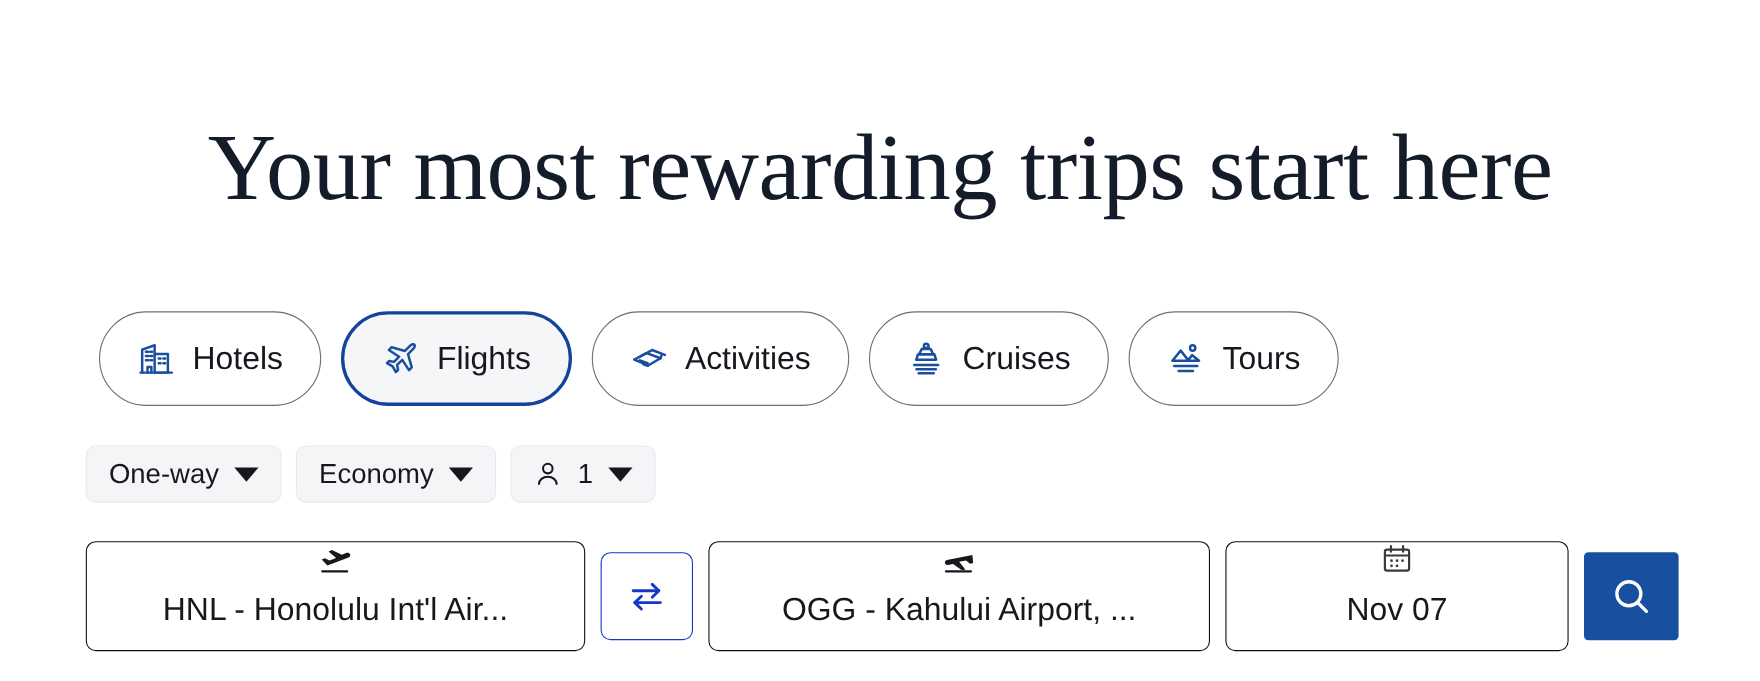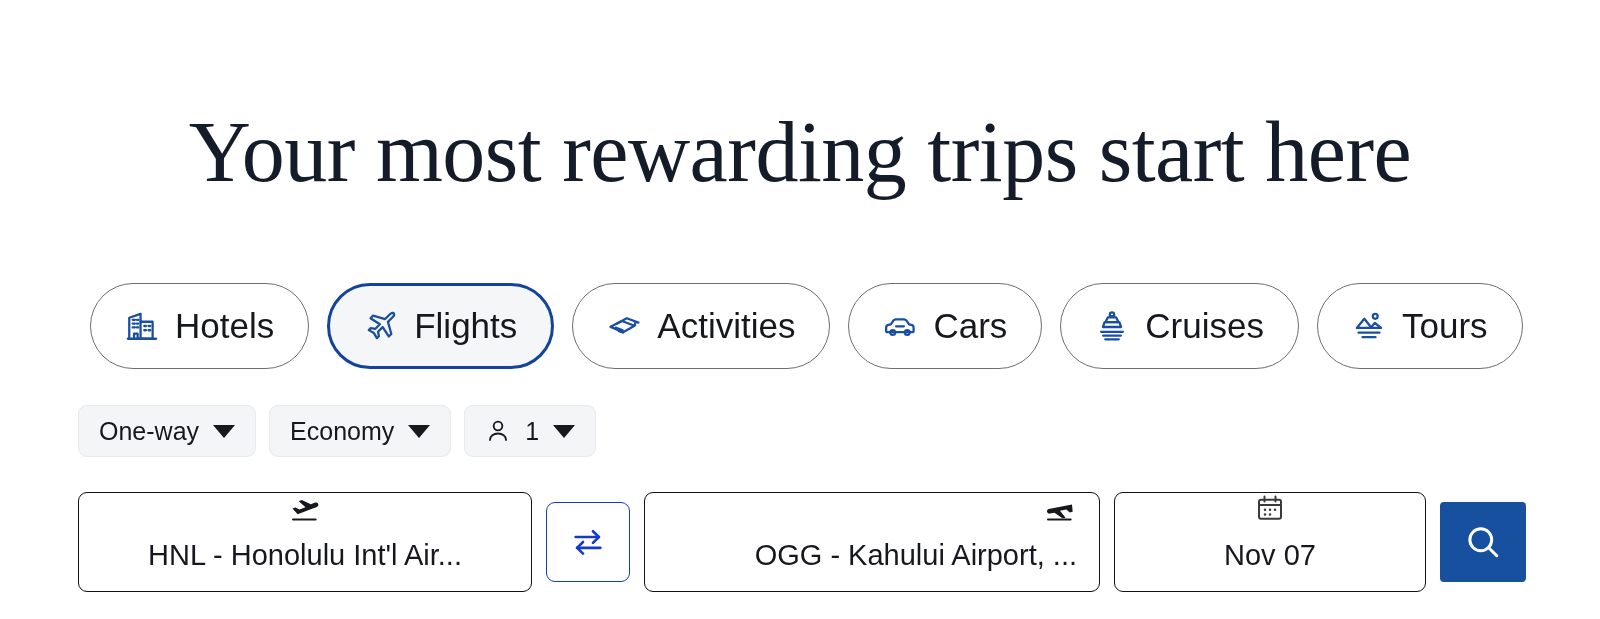--- a/index.html
+++ b/index.html
@@ -55,21 +55,21 @@
     gap: 16px;
     padding: 0 34px;
     cursor: pointer;
     user-select: none;
   }
   .category-pill.is-selected {
     border: 3px solid #13449b;
     background: #f5f6f8;
   }
   .category-pill .pill-label {
-    font-size: 35px;
+    font-size: 29px;
     color: #16181d;
     font-weight: 400;
     white-space: nowrap;
   }
   .cat-icon {
     width: 34px;
     height: 34px;
     display: block;
     flex: 0 0 auto;
   }
@@ -126,21 +126,21 @@
     background: #ffffff;
     display: flex;
     align-items: center;
     gap: 16px;
     padding: 0 22px;
     cursor: text;
     overflow: hidden;
     flex-direction: column;
   }
   .field-origin { width: 454px; }
-  .field-destination { width: 456px; align-items: flex-end; }
+  .field-destination { width: 456px; }
   .field-date { width: 312px; }
   .field-text {
     font-size: 29px;
     color: #16181d;
     white-space: nowrap;
     overflow: hidden;
     text-overflow: clip;
   }
   .field-icon { width: 34px; height: 30px; display: block; flex: 0 0 auto; }
 
@@ -210,31 +210,20 @@
           <path d="M2.5 12.6l8-4.1 8.9 3.3-8 4.6z"></path>
           <path d="M6.5 10.5l7.5-4 8.2 3.1"></path>
           <path d="M20.2 9.4l-.8 2.4"></path>
           <path d="M6.1 13.1l5 1.9"></path>
           <path d="M8.4 15.6l2.8 1"></path>
         </svg>
       </span>
       <span class="pill-label">Activities</span>
     </div>
 
-    <div class="category-pill">
-      <span class="cat-icon-wrap">
-        <svg class="cat-icon" viewBox="0 0 24 24" fill="none" stroke="#1a4fa0" stroke-width="1.6" stroke-linecap="round" stroke-linejoin="round">
-          <path d="M2.2 15.3v-2.1c0-1 .7-1.8 1.6-2l1.7-.4 1.8-2.6c.4-.5 1-.8 1.6-.8h6c.7 0 1.3.3 1.7.8l1.8 2.6 1.6.4c.9.2 1.6 1 1.6 2v2.1c0 .6-.5 1.1-1.1 1.1H3.3c-.6 0-1.1-.5-1.1-1.1z"></path>
-          <circle cx="6.9" cy="16.6" r="1.7"></circle>
-          <circle cx="17.1" cy="16.6" r="1.7"></circle>
-          <path d="M9.2 12.2h5.6"></path>
-        </svg>
-      </span>
-      <span class="pill-label">Cars</span>
-    </div>
 
     <div class="category-pill">
       <span class="cat-icon-wrap">
         <svg class="cat-icon" viewBox="0 0 24 24" fill="none" stroke="#1a4fa0" stroke-width="1.6" stroke-linecap="round" stroke-linejoin="round">
           <path d="M12 2.4c-.9 0-1.5.7-1.5 1.5v1.2h3V3.9c0-.8-.6-1.5-1.5-1.5z"></path>
           <path d="M7.5 9.2l1.6-3.3h5.8l1.6 3.3z"></path>
           <path d="M5.6 12.7l1.2-3.5h10.4l1.2 3.5z"></path>
           <path d="M4.3 16.1h15.4"></path>
           <path d="M5.8 18.8h12.4"></path>
           <path d="M7.2 21.4h9.6"></path>

